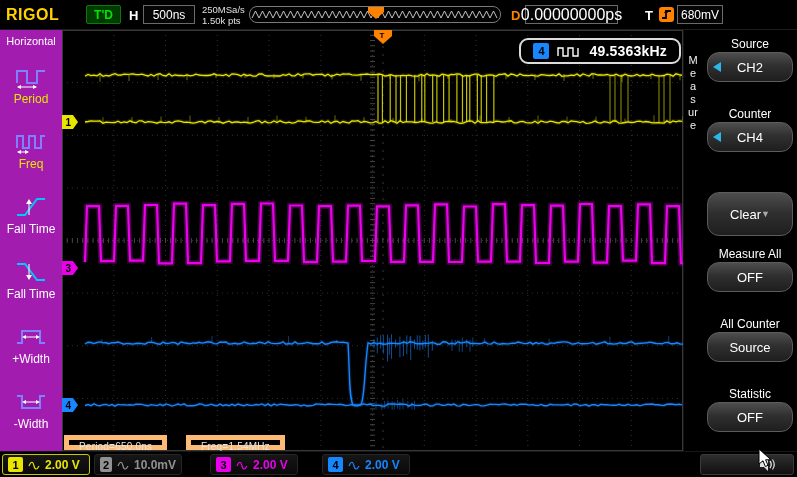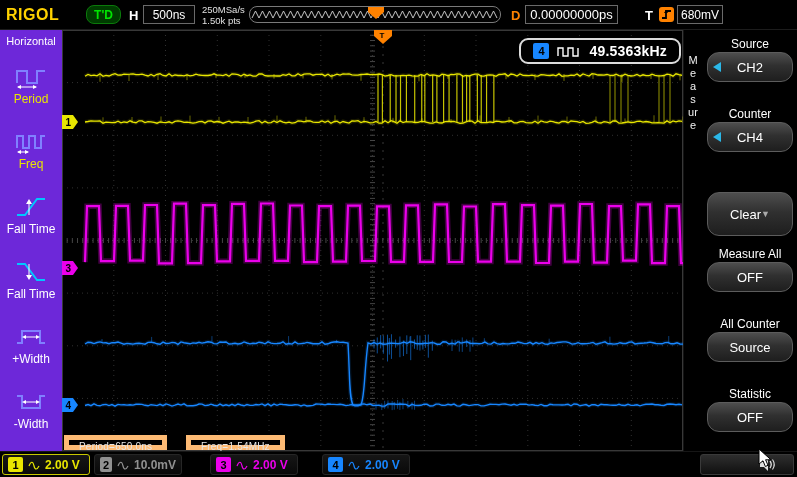--- a/index.html
+++ b/index.html
@@ -2,33 +2,33 @@
 <html><head>
 <meta charset="utf-8">
 <style>
   * { margin:0; padding:0; box-sizing:border-box; }
   html,body { width:797px; height:477px; background:#000; font-family:"Liberation Sans", sans-serif; overflow:hidden; }
   #scope { position:relative; width:797px; height:477px; background:#000; }
 
   
   .topbar { position:absolute; left:0; top:0; width:797px; height:30px; background:#000; border-bottom:1px solid #1c1c1c; }
   .logo { position:absolute; left:6px; top:6px; font-size:16px; font-weight:800; color:#ffd200; letter-spacing:.5px; }
-  .td-badge { position:absolute; left:86px; top:5px; width:35px; height:19px; background:#003c00; border:1px solid #0b7a0b; border-radius:8px; color:#00e600; font-size:12px; font-weight:bold; display:flex; align-items:center; justify-content:center; }
+  .td-badge { position:absolute; left:86px; top:5px; width:35px; height:19px; background:#003c00; border:1px solid #0b7a0b; border-radius:2px; color:#00e600; font-size:12px; font-weight:bold; display:flex; align-items:center; justify-content:center; }
   .h-label { position:absolute; left:129px; top:8px; color:#fff; font-size:13px; font-weight:bold; }
   .tb-box { position:absolute; left:143px; top:5px; width:52px; height:19px; border:1px solid #6a6a6a; background:#050505; color:#fff; font-size:12px; display:flex; align-items:center; justify-content:center; }
   .rate { position:absolute; left:202px; top:4px; color:#e0e0e0; font-size:9.5px; line-height:11px; }
   .hscroll { position:absolute; left:249px; top:6px; width:252px; height:17px; border:1px solid #7a7a7a; border-radius:8px; background:#020202; overflow:hidden; }
   .d-label { position:absolute; left:511px; top:8px; color:#ff8200; font-size:13px; font-weight:bold; }
-  .d-box { position:absolute; left:525px; top:5px; width:93px; height:19px; border:1px solid #6a6a6a; color:#fff; font-size:13px; display:flex; align-items:center; justify-content:center; background:#050505; }
+  .d-box { position:absolute; left:525px; top:5px; width:93px; height:19px; border:1px solid #6a6a6a; color:#fff; font-size:16px; display:flex; align-items:center; justify-content:center; background:#050505; }
   .t-label { position:absolute; left:645px; top:8px; color:#fff; font-size:13px; font-weight:bold; }
   .t-icon { position:absolute; left:659px; top:7px; width:15px; height:15px; background:#ff8200; border-radius:3px; }
   .t-box { position:absolute; left:677px; top:5px; width:46px; height:19px; border:1px solid #6a6a6a; color:#fff; font-size:12px; display:flex; align-items:center; justify-content:center; background:#050505; }
 
   
-  .sidebar { position:absolute; left:0; top:30px; width:62px; height:421px; background:#6d28d9; display:flex; flex-direction:column; align-items:center; }
+  .sidebar { position:absolute; left:0; top:30px; width:62px; height:421px; background:#a21caf; display:flex; flex-direction:column; align-items:center; }
   .sb-title { color:#fff; font-size:11px; height:22px; line-height:22px; }
   .sb-item { height:65px; display:flex; flex-direction:column; align-items:center; justify-content:center; width:62px; cursor:default; }
   .sb-label { font-size:12px; margin-top:2px; }
   .lbl-0,.lbl-1 { color:#e8e600; }
   .lbl-2,.lbl-3,.lbl-4,.lbl-5 { color:#fff; }
 
   
   .plot { position:absolute; left:62px; top:30px; width:621px; height:421px; background:#000; }
   .plot svg.waves { position:absolute; left:0; top:0; }
   .counter-badge { position:absolute; right:2px; top:8px; height:26px; border:2px solid #dcdcdc; border-radius:9px; background:#000; display:flex; align-items:center; gap:8px; padding:0 12px; }

